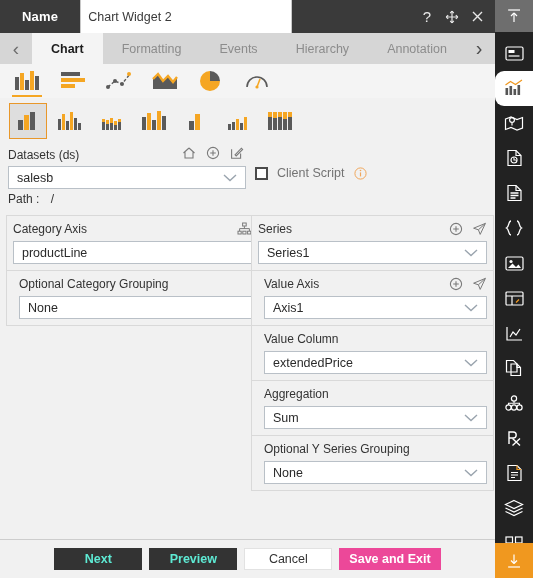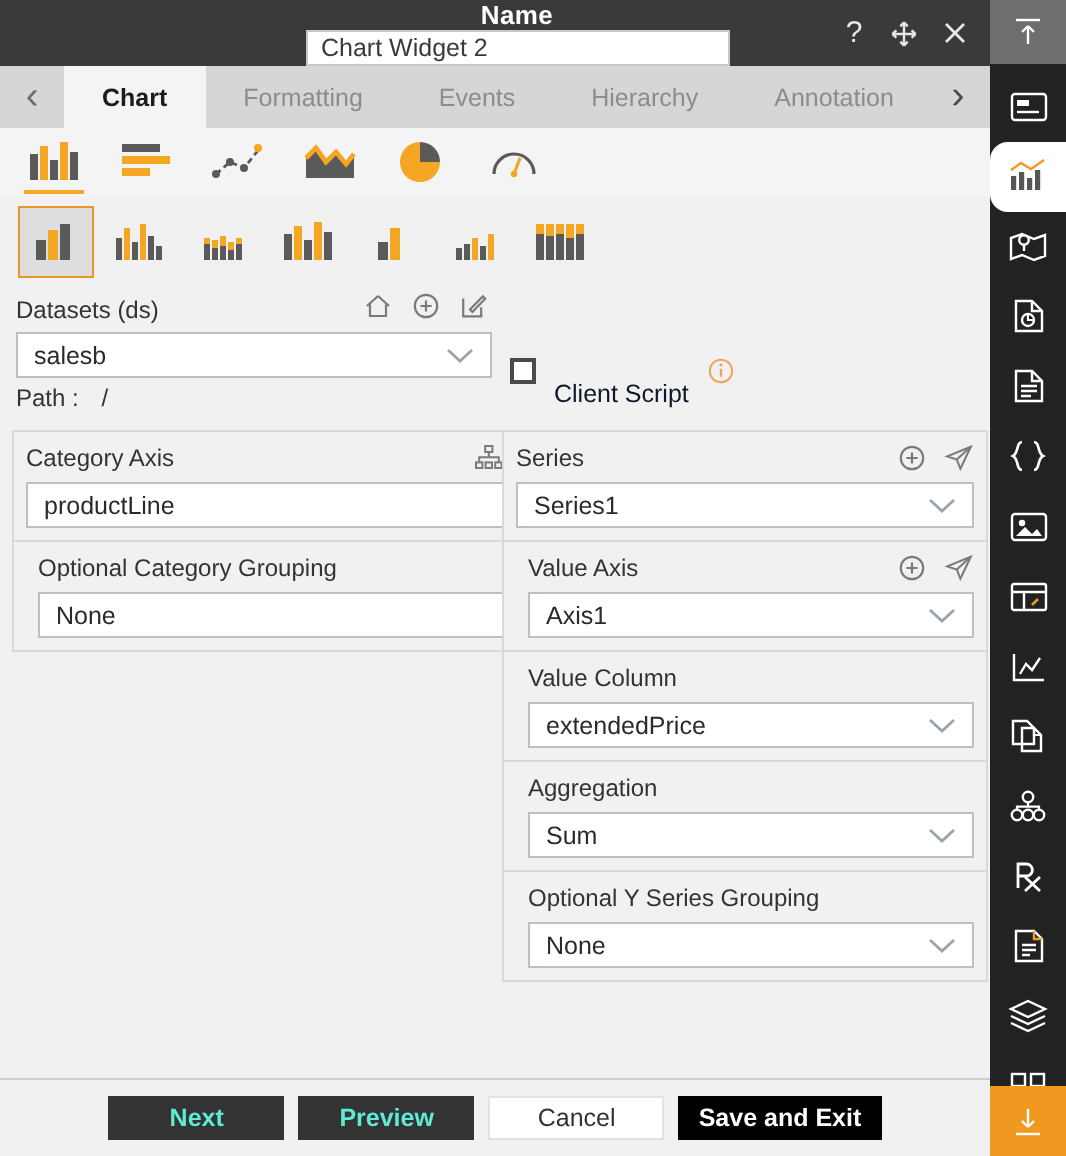--- a/index.html
+++ b/index.html
@@ -15,21 +15,21 @@
     width: 533px; height: 578px;
     box-sizing: border-box;
     background: #f1f1f1;
   }
 
   
   .titlebar {
     position: absolute; left: 0; top: 0;
     width: 495px; height: 33px;
     background: #3a3a3a;
-    display: flex; align-items: center; flex-direction: column;
+    display: flex; align-items: center;
   }
   .title-label {
     color: #ffffff; font-size: 13px; font-weight: bold;
     margin-left: 22px; letter-spacing: .2px;
   }
   .title-input {
     margin-left: 22px;
     width: 212px; height: 37px;
     background: #ffffff;
     border: 1px solid #c8c8c8;
@@ -132,21 +132,21 @@
 
   
   .cs-wrap {
     position: absolute; left: 255px; top: 166px;
     display: flex; align-items: center; gap: 9px;
   }
   .cs-chk {
     width: 13px; height: 13px; border: 2px solid #4a4a4a; background: #fff;
     box-sizing: border-box; cursor: pointer;
   }
-  .cs-label { font-size: 12.5px; color: #0f172a; margin-top: 24px; }
+  .cs-label { font-size: 12.5px; color: #737373; }
   .info-ic { margin-left: 1px; display:inline-flex; cursor:pointer; }
 
   
   .colL { position:absolute; left: 6px; top: 215px; width: 277px; }
   .colR { position:absolute; left: 251px; top: 215px; width: 243px; }
 
   .fgroup {
     border: 1px solid #d9d9d9;
     background: #f1f1f1;
     box-sizing: border-box;
@@ -171,21 +171,21 @@
     gap: 7px;
   }
   .btn {
     height: 22px; min-width: 88px;
     display:flex; align-items:center; justify-content:center;
     font-size: 12.5px; cursor: pointer; box-sizing: border-box;
     padding: 0 10px;
   }
   .btn.dark { background: #333333; color: #5eead4; font-weight: bold; }
   .btn.light { background: #ffffff; color: #333; border: 1px solid #e2e2e2; }
-  .btn.orange { background: #000000; color: #fff; font-weight: bold; }
+  .btn.orange { background: #ec4899; color: #fff; font-weight: bold; }
 
   
   .rail {
     position:absolute; right: 0; top: 0;
     width: 38px; height: 578px;
     background: #222222;
     display:flex; flex-direction: column; align-items:center;
   }
   .rail-top {
     width: 38px; height: 33px; background: #6e6e6e;

